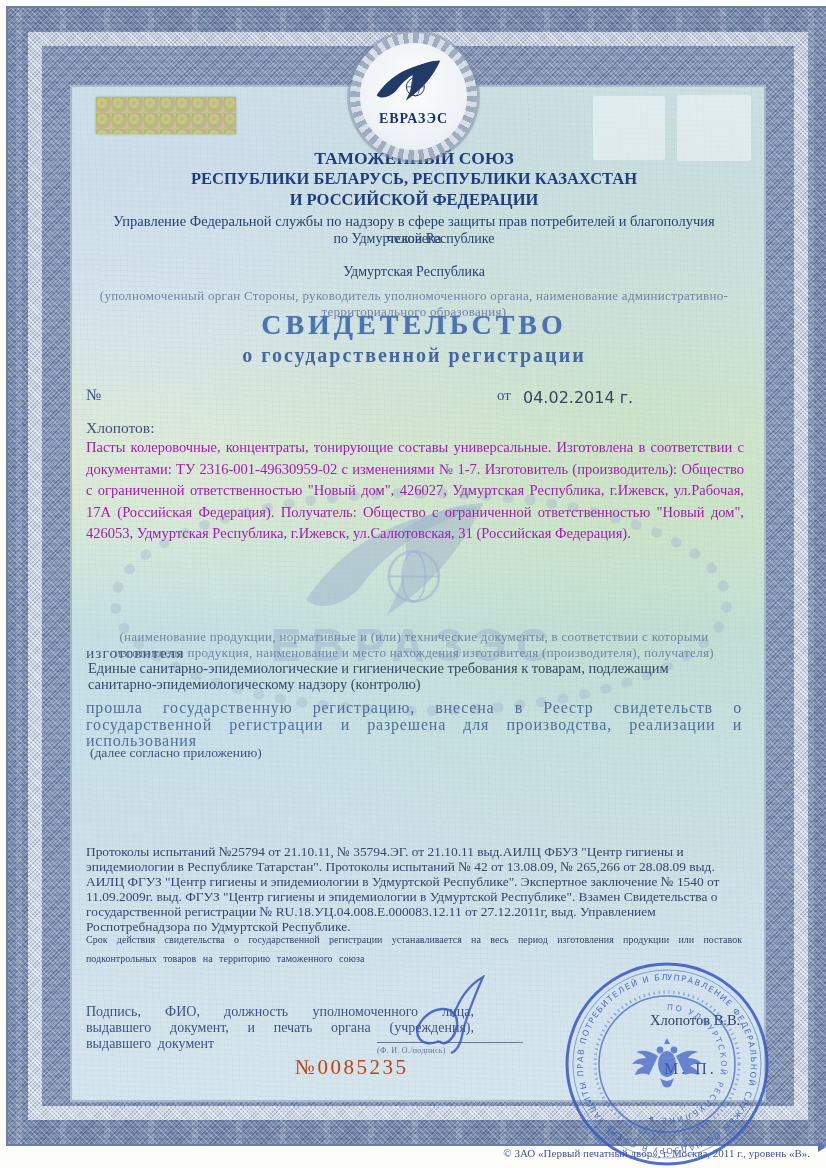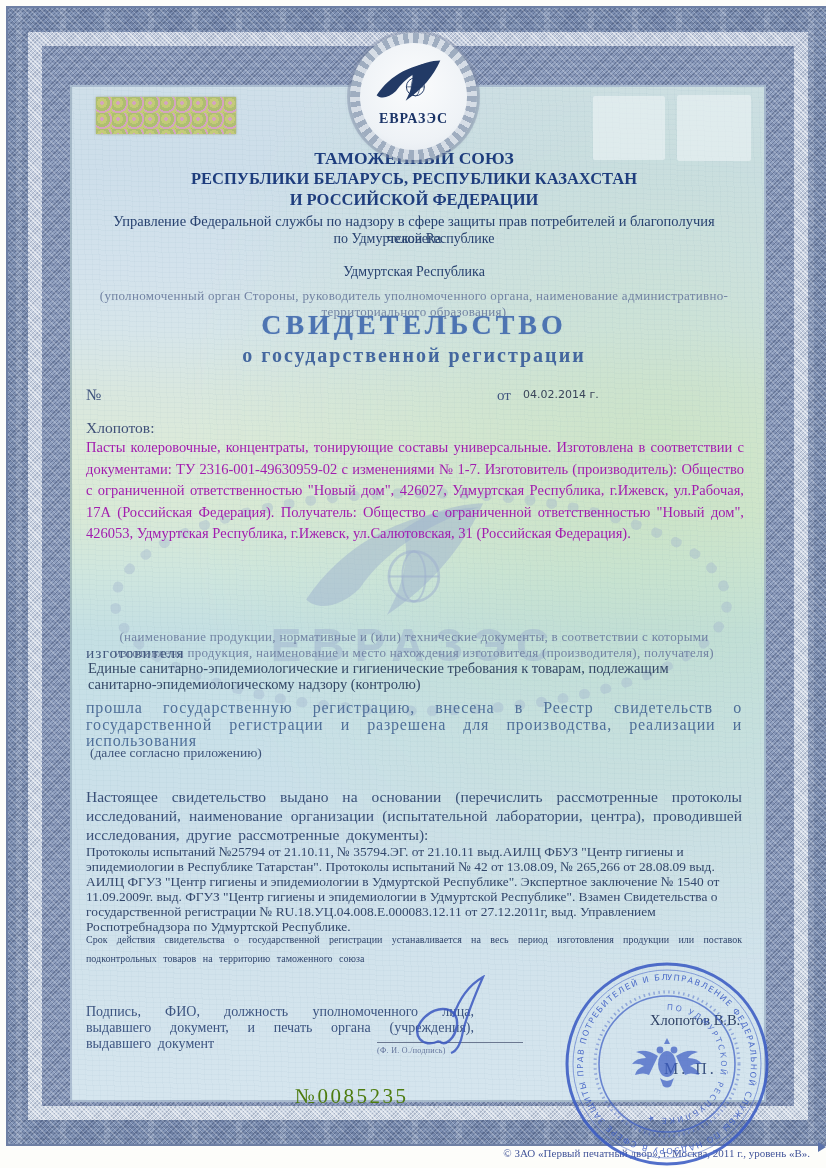--- a/index.html
+++ b/index.html
@@ -82,21 +82,21 @@
   .cap1{top:288px;}
   .title-main{top:309px;font-weight:bold;font-size:28px;letter-spacing:4px;color:#4d74b2;
     text-shadow:0 0 1px rgba(77,116,178,.45);}
   .title-sub{top:344px;font-weight:bold;font-size:20px;letter-spacing:2px;color:#44679f;}
 
   .no-label{left:86px;top:386px;font-size:16px;color:#40557f;}
   .no-value{left:112px;top:388px;font-family:"DejaVu Sans","Liberation Sans",sans-serif;
     font-size:14.5px;color:#3a4559;letter-spacing:.3px;}
   .from-label{left:497px;top:387px;font-size:15px;color:#40557f;}
   .date-value{left:523px;top:388px;font-family:"DejaVu Sans","Liberation Sans",sans-serif;
-    font-size:11px;color:#3a4559;}
+    font-size:16px;color:#3a4559;}
 
   .prod-label{left:86px;top:419px;font-size:15.5px;color:#3f5078;}
   .prod-text{left:86px;top:437px;width:658px;font-size:14.5px;line-height:21.6px;
     color:#a21caf;text-align:justify;}
   .cap2{top:629px;}
   .conform{left:86px;top:644px;font-size:15.5px;color:#42587e;letter-spacing:1px;}
   .conform-text{left:88px;top:661px;width:652px;font-size:14.5px;line-height:15.6px;color:#344866;}
   .registered{left:86px;top:700px;width:656px;font-size:16px;line-height:16.6px;
     color:#4f6f99;letter-spacing:.8px;word-spacing:5px;text-align:justify;}
   .reg-note{left:90px;top:745px;font-size:13.5px;color:#3e5379;}
@@ -106,21 +106,21 @@
     color:#33476b;}
   .validity{left:86px;top:931px;width:656px;font-size:10px;line-height:18.5px;
     color:#30456d;text-align:justify;word-spacing:4px;}
   .sig-caption{left:86px;top:1004px;width:388px;font-size:14px;line-height:16px;
     color:#3c5480;text-align:justify;word-spacing:3px;}
   .sig-line{position:absolute;left:377px;top:1042px;width:146px;height:1px;
     background:#6b7890;z-index:3;}
   .sig-name-cap{left:377px;top:1046px;width:146px;font-size:8px;color:#62739a;}
   .signer-name{left:650px;top:1012px;font-size:14.5px;color:#2c3f63;z-index:3;}
   .mp{left:664px;top:1060px;font-size:16px;letter-spacing:3px;color:#3c5480;z-index:3;}
-  .serial{left:295px;top:1055px;font-size:21px;letter-spacing:2.5px;color:#4d7c0f;z-index:3;margin-top:29px;}
+  .serial{left:295px;top:1055px;font-size:21px;letter-spacing:2.5px;color:#c2410c;z-index:3;}
 
   .signature-svg{position:absolute;left:395px;top:975px;z-index:4;}
   .stamp-svg{position:absolute;left:556px;top:958px;z-index:5;opacity:.88;}
 
   .footer-imprint{position:absolute;right:26px;top:1147px;font-size:11px;color:#44569a;z-index:3;margin-left:36px;}
   .print-mark{position:absolute;right:10px;top:1142px;width:0;height:0;z-index:3;
     border-top:5px solid transparent;border-bottom:5px solid transparent;border-left:8px solid #5a72ab;}
 </style>
 </head>
 <body>
@@ -185,21 +185,20 @@
   <div class="t prod-label">Хлопотов:</div>
   <div class="t prod-text">Пасты колеровочные, концентраты, тонирующие составы универсальные. Изготовлена в соответствии с документами: ТУ 2316-001-49630959-02 с изменениями № 1-7. Изготовитель (производитель): Общество с ограниченной ответственностью "Новый дом", 426027, Удмуртская Республика, г.Ижевск, ул.Рабочая, 17А (Российская Федерация).  Получатель: Общество с ограниченной ответственностью "Новый дом", 426053, Удмуртская Республика, г.Ижевск, ул.Салютовская, 31 (Российская Федерация).</div>
   <div class="t center cap cap2">(наименование продукции, нормативные и (или) технические документы, в соответствии с которыми изготовлена продукция, наименование и место нахождения изготовителя (производителя), получателя)</div>
 
   <div class="t conform">изготовителя</div>
   <div class="t conform-text">Единые санитарно-эпидемиологические и гигиенические требования к товарам, подлежащим санитарно-эпидемиологическому надзору (контролю)</div>
 
   <div class="t registered">прошла государственную регистрацию, внесена в Реестр свидетельств о государственной регистрации и разрешена для производства, реализации и использования</div>
   <div class="t reg-note">(далее согласно приложению)</div>
 
-  <div class="t basis-intro">Настоящее свидетельство выдано на основании (перечислить рассмотренные протоколы исследований, наименование организации (испытательной лаборатории, центра), проводившей исследования, другие рассмотренные документы):</div>
   <div class="t basis-text">Протоколы испытаний №25794 от 21.10.11, № 35794.ЭГ. от 21.10.11 выд.АИЛЦ ФБУЗ "Центр гигиены и эпидемиологии в Республике Татарстан". Протоколы испытаний № 42 от 13.08.09, № 265,266 от 28.08.09 выд. АИЛЦ ФГУЗ "Центр гигиены и эпидемиологии в Удмуртской Республике". Экспертное заключение № 1540 от 11.09.2009г. выд. ФГУЗ "Центр гигиены и эпидемиологии в Удмуртской Республике". Взамен Свидетельства о государственной регистрации № RU.18.УЦ.04.008.Е.000083.12.11 от 27.12.2011г, выд. Управлением Роспотребнадзора по Удмуртской Республике.</div>
 
   <div class="t validity">Срок действия свидетельства о государственной регистрации устанавливается на весь период изготовления продукции или поставок подконтрольных товаров на территорию таможенного союза</div>
 
   <div class="t sig-caption">Подпись, ФИО, должность уполномоченного лица, выдавшего документ, и печать органа (учреждения), выдавшего документ</div>
   <div class="sig-line"></div>
   <div class="t cap sig-name-cap">(Ф. И. О./подпись)</div>
   <div class="t signer-name">Хлопотов В.В.</div>
   <div class="t mp">М. П.</div>
   <div class="t serial">№0085235</div>

